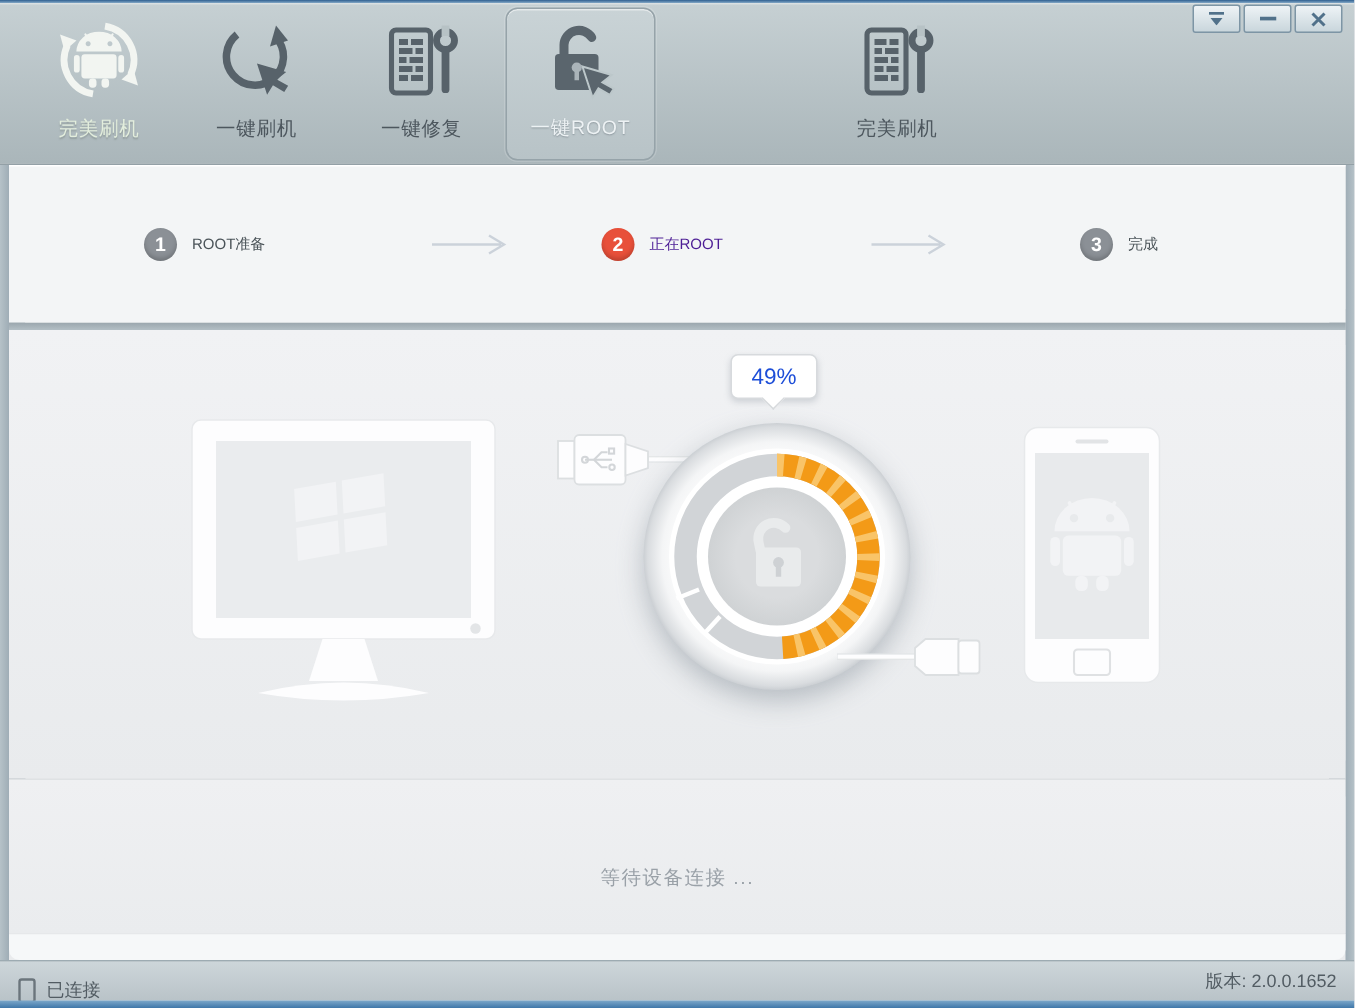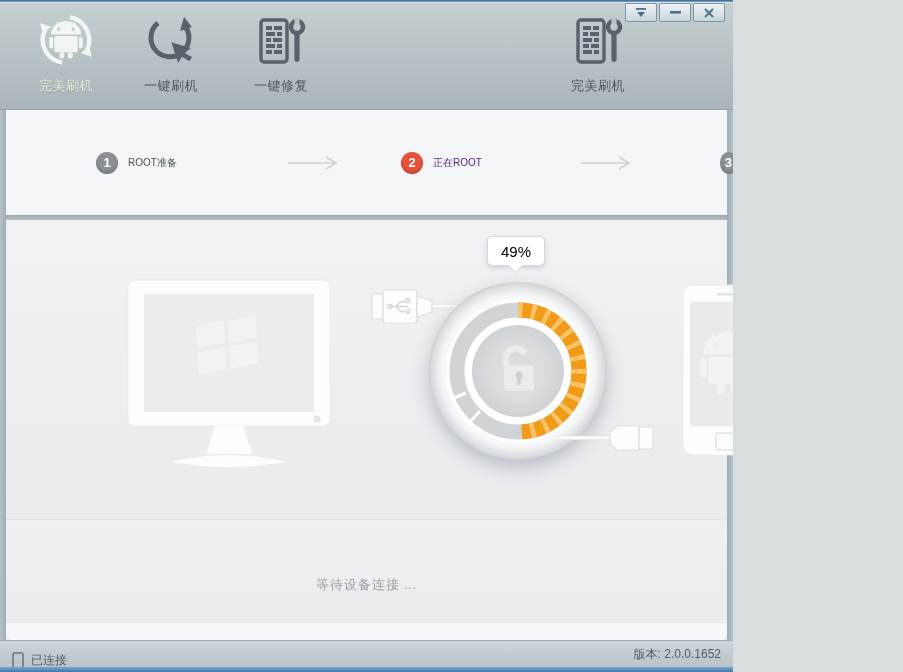--- a/index.html
+++ b/index.html
@@ -1,18 +1,18 @@
 <!DOCTYPE html>
 <html><head>
 <meta charset="utf-8">
 <style>
   html,body{margin:0;padding:0;background:#d8dde0;}
   *{box-sizing:border-box;}
   #app{
-    position:relative;width:733px;height:672px;overflow:hidden;
+    position:relative;width:903px;height:672px;overflow:hidden;
     font-family:"Liberation Sans","DejaVu Sans",sans-serif;
     background:#e9ebed;
   }
   
   .topline{position:absolute;left:0;top:0;width:100%;height:2px;
     background:linear-gradient(#2f5f90,#84a9c7);}
   .side-border{position:absolute;top:110px;height:530px;width:6px;
     background:linear-gradient(90deg,#b6c2c8,#9fadb6);}
   .side-border.left{left:0;}
   .side-border.right{right:0;background:linear-gradient(90deg,#9fadb6,#b6c2c8);}
@@ -43,42 +43,42 @@
     font-size:12px;line-height:1;cursor:pointer;}
   
   .content{position:absolute;left:6px;right:6px;top:110px;height:530px;}
   .stepbar{position:relative;height:105px;background:#f3f5f6;
     box-shadow:inset 0 1px 0 #ffffff;}
   .divider{height:5px;background:linear-gradient(#9aa6ad,#b3bfc5);}
   .stage{position:relative;height:299px;
     background:linear-gradient(#f1f2f4,#e9ebed);}
   .hintzone{position:relative;height:103px;border-top:1px solid #dfe2e4;
     background:linear-gradient(#eff0f2,#eaecee);
-    text-align:center;font-family:Liberation Serif, serif;}
+    text-align:center;}
   .hint{padding-top:56px;font-size:13px;color:#9aa1a8;letter-spacing:1px;}
   .bottomstrip{height:18px;background:#f6f8f9;border-top:1px solid #e6e8ea;
     border-radius:0 0 7px 7px;}
   
   .step{position:absolute;top:0;height:105px;display:flex;align-items:center;}
   .step .dot{width:22px;height:22px;border-radius:50%;background:#8b9096;
     color:#fff;font-size:13px;font-weight:bold;display:flex;align-items:center;
     justify-content:center;box-shadow:inset 0 -2px 3px rgba(0,0,0,.18);}
   .step .slbl{margin-left:10px;font-size:10px;color:#4a5358;}
   .step.active .dot{background:#e8503a;}
   .step.active .slbl{color:#4c1d95;}
   .arrow{position:absolute;top:0;height:105px;display:flex;align-items:center;}
   
   .artsvg{position:absolute;}
   .watermark{position:absolute;left:196px;top:136px;font-size:17px;color:#c7ccd1;
     letter-spacing:1px;white-space:nowrap;}
   .tooltip{position:absolute;left:481px;top:16px;width:58px;height:30px;
     background:#fff;border:1px solid #d7dadd;border-radius:5px;z-index:4;
     box-shadow:0 2px 4px rgba(140,150,160,.35);
     display:flex;align-items:center;justify-content:center;
-    font-size:15px;color:#000000;}
+    font-size:15px;color:#1d4ed8;}
   .tooltip:after{content:"";position:absolute;left:50%;bottom:-6px;margin-left:-6px;
     width:10px;height:10px;background:#fff;border-right:1px solid #d7dadd;
     border-bottom:1px solid #d7dadd;transform:rotate(45deg);}
   .ringsvg{filter:drop-shadow(0 7px 9px rgba(120,130,142,.45));}
   
   .statusbar{position:absolute;left:0;bottom:5px;width:100%;height:27px;
     background:linear-gradient(#cdd6da,#b9c3c8);border-top:1px solid #9dabb2;
     display:flex;align-items:center;justify-content:space-between;
     padding:0 12px;font-size:12px;color:#525c63;}
   .statusbar .conn{display:flex;align-items:center;gap:7px;margin-top:12px;}
@@ -156,20 +156,32 @@
       <div class="ico">
         <svg width="54" height="54" viewBox="0 0 54 54">
           <path d="M14 8 A 19 19 0 1 0 40 10" fill="none" stroke="#57626a" stroke-width="5"></path>
           <polygon points="40,2 36,16 48,12" fill="#57626a"></polygon>
           <use href="#sym-cursor" x="26" y="26" width="26" height="26" fill="#57626a"></use>
         </svg>
       </div>
       <div class="lbl">一键刷机</div>
     </div>
 
+    <div class="tool-item active" style="left:337px">
+      <div class="ico">
+        <svg width="56" height="56" viewBox="0 0 56 56">
+          <path d="M17 22 v-7 a10 10 0 0 1 18.5 -5" fill="none" stroke="#5a656d" stroke-width="6" stroke-linecap="round"></path>
+          <rect x="11" y="21" width="29" height="24" rx="2.5" fill="#5a656d"></rect>
+          <circle cx="25.5" cy="30" r="3.4" fill="#aab4b9"></circle>
+          <rect x="24" y="31.5" width="3" height="7" fill="#aab4b9"></rect>
+          <use href="#sym-cursor" x="28" y="28" width="26" height="26" fill="#5a656d" stroke="#bcc7ca" stroke-width="1"></use>
+        </svg>
+      </div>
+      <div class="lbl">一键ROOT</div>
+    </div>
 
 
     <div class="tool-item" style="left:548px">
       <div class="ico">
         <svg width="54" height="54" viewBox="0 0 54 54">
           <rect x="7" y="5" width="26" height="42" rx="3" fill="none" stroke="#57626a" stroke-width="3.4"></rect>
           <g fill="#57626a">
             <rect x="12" y="11" width="8" height="4"></rect>
               <rect x="22" y="11" width="6" height="4"></rect>
             <rect x="12" y="17" width="5" height="4"></rect>

